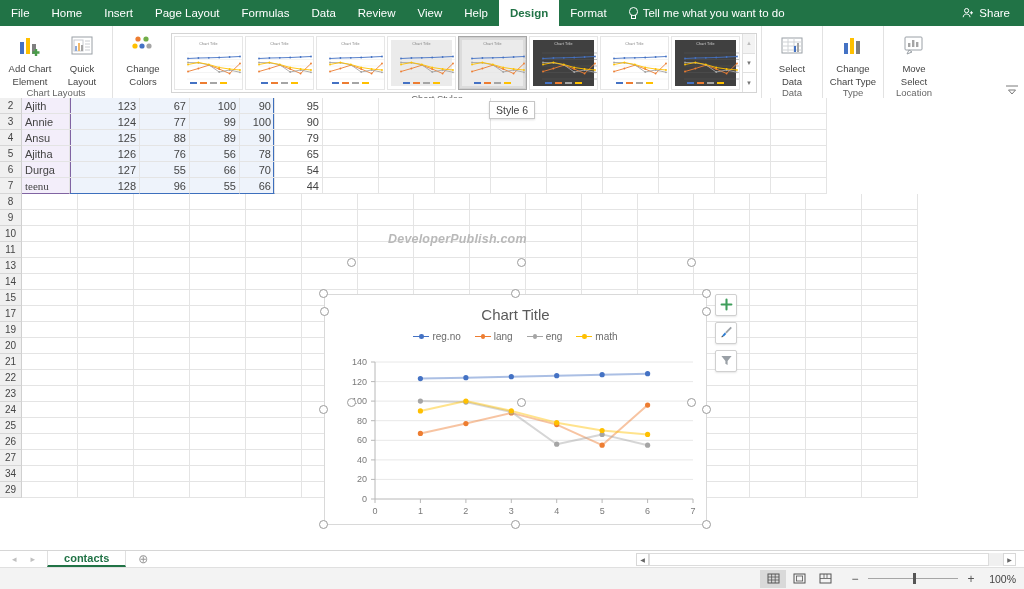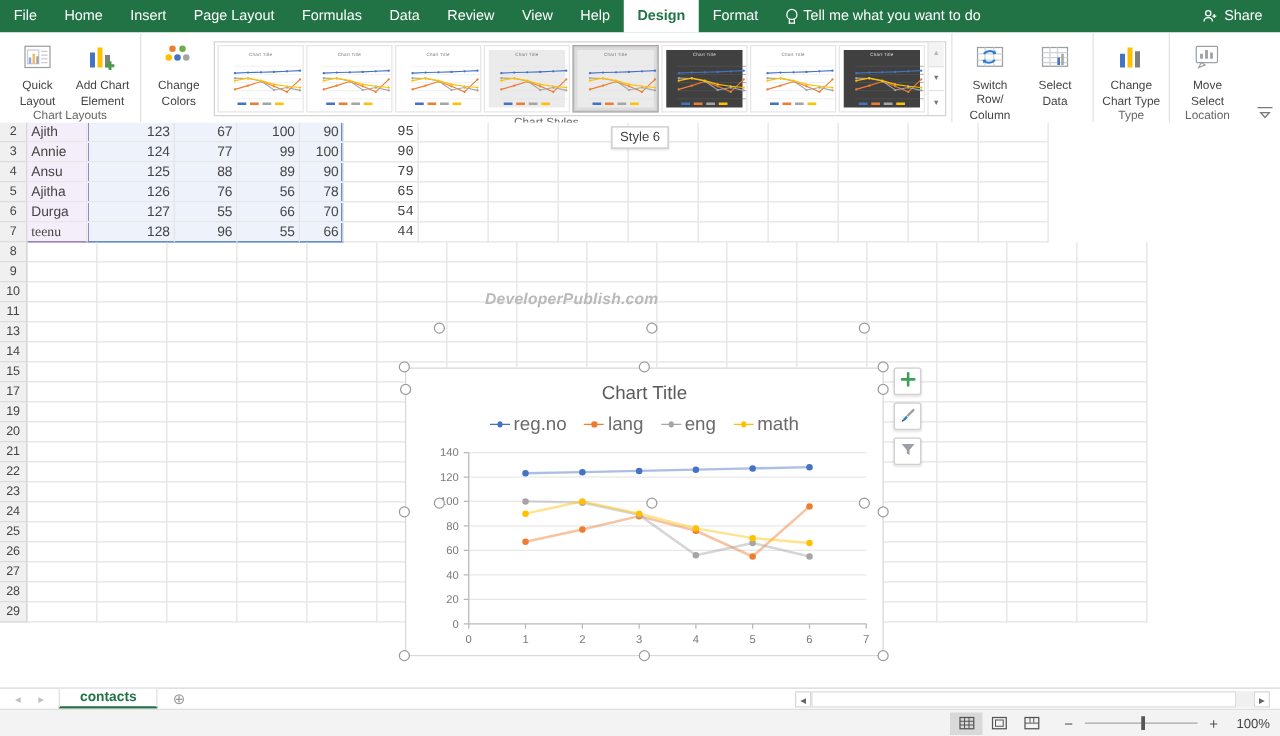--- a/index.html
+++ b/index.html
@@ -241,21 +241,21 @@
     align-items: center;
     overflow: hidden;
     white-space: nowrap;
     cursor: cell;
   }
   .c-name  { width: 48px; justify-content: flex-start; }
   .c-num   { width: 70px; justify-content: flex-end; }
   .c-num2  { width: 50px; justify-content: flex-end; }
   .c-num3  { width: 50px; justify-content: flex-end; }
   .c-num4  { width: 35px; justify-content: flex-end; }
-  .c-last  { width: 60px; justify-content: flex-end; font-family: Liberation Mono, monospace; }
+  .c-last  { width: 48px; justify-content: flex-end; }
   .c-blank { width: 56px; }
   .hl-purple { background: #f3eefa; }
   .hl-blue   { background: #eef3fb; }
 
   .sel-purple-l { box-shadow: inset 1px 0 0 #8064a2; }
   .sel-blue-r   { box-shadow: inset -1px 0 0 #3d6fbd; }
   .sel-purple-b { border-bottom: 1px solid #8064a2 !important; font-family: Liberation Serif, serif; }
   .sel-blue-b   { border-bottom: 1px solid #3d6fbd !important; }
 
   .watermark {
@@ -302,21 +302,21 @@
     font-size: 15px;
     color: #5a5a5a;
     margin-top: 11px;
     font-weight: normal;
   }
   .chart-legend {
     display: flex;
     justify-content: center;
     gap: 14px;
     margin-top: 8px;
-    font-size: 15px;
+    font-size: 10px;
     color: #6b6b6b;
   }
   .chart-legend .lg { display: flex; align-items: center; gap: 3px; }
   .lgline {
     width: 16px; height: 1.5px;
     position: relative;
     display: inline-block;
   }
   .lgline::after {
     content: "";
@@ -468,42 +468,42 @@
   </div>
 </div>
 
 <div class="ribbon">
   <div class="ribbon-groups" id="ribbon-groups">
       <div class="rgroup">
         <div class="rgroup-items">
           <div class="bigbtn">
             <span class="icon-box">
               <svg width="26" height="26" viewBox="0 0 26 26">
+                <rect x="3" y="9" width="4" height="12" fill="#4472C4"></rect>
+                <rect x="9" y="5" width="4" height="16" fill="#FFC000"></rect>
+                <rect x="15" y="11" width="4" height="10" fill="#7f7f7f"></rect>
+                <path d="M19 16v7M15.5 19.5h7" stroke="#4a9c4a" stroke-width="2.4"></path>
+              </svg>
+            </span>
+            <span class="lbl">Add Chart</span>
+            <span class="lbl">Element</span>
+          </div>
+          <div class="bigbtn">
+            <span class="icon-box">
+              <svg width="26" height="26" viewBox="0 0 26 26">
                 <rect x="3" y="4" width="20" height="17" fill="#fff" stroke="#9aa0a6"></rect>
                 <rect x="5" y="7" width="9" height="11" fill="none" stroke="#c9ccd1"></rect>
                 <rect x="6" y="13" width="2" height="5" fill="#8ea9db"></rect>
                 <rect x="9" y="10" width="2" height="8" fill="#f2b96b"></rect>
                 <rect x="12" y="12" width="2" height="6" fill="#a5a5a5"></rect>
                 <path d="M16 8h5M16 11h5M16 14h5M16 17h5" stroke="#c9ccd1"></path>
               </svg>
             </span>
             <span class="lbl">Quick</span>
             <span class="lbl">Layout</span>
-          </div>
-          <div class="bigbtn">
-            <span class="icon-box">
-              <svg width="26" height="26" viewBox="0 0 26 26">
-                <rect x="3" y="9" width="4" height="12" fill="#4472C4"></rect>
-                <rect x="9" y="5" width="4" height="16" fill="#FFC000"></rect>
-                <rect x="15" y="11" width="4" height="10" fill="#7f7f7f"></rect>
-                <path d="M19 16v7M15.5 19.5h7" stroke="#4a9c4a" stroke-width="2.4"></path>
-              </svg>
-            </span>
-            <span class="lbl">Add Chart</span>
-            <span class="lbl">Element</span>
           </div>
         </div>
         <div class="rgroup-label">Chart Layouts</div>
       </div>
       <div class="rgroup">
         <div class="rgroup-items">
           <div class="bigbtn">
             <span class="icon-box">
               <svg width="26" height="26" viewBox="0 0 26 26">
                 <circle cx="8" cy="6" r="2.6" fill="#ED7D31"></circle>
@@ -893,34 +893,20 @@
           </div>
         </div>
         <div class="rgroup-label">Chart Styles</div>
       </div>
       <div class="rgroup">
         <div class="rgroup-items">
           <div class="bigbtn">
             <span class="icon-box">
               <svg width="26" height="26" viewBox="0 0 26 26">
                 <rect x="3" y="5" width="20" height="15" fill="#fff" stroke="#9aa0a6"></rect>
-                <path d="M3 10h20M3 15h20M9 5v15M16 5v15" stroke="#d0d3d6"></path>
-                <path d="M8 10c3-3 7-3 9 0" fill="none" stroke="#2b7cd3" stroke-width="1.6"></path>
-                <path d="M17 7l1 3-3 .4z" fill="#2b7cd3"></path>
-                <path d="M17 15c-3 3-7 3-9 0" fill="none" stroke="#2b7cd3" stroke-width="1.6"></path>
-                <path d="M8 18l-1-3 3-.4z" fill="#2b7cd3"></path>
-              </svg>
-            </span>
-            <span class="lbl">Switch Row/</span>
-            <span class="lbl">Column</span>
-          </div>
-          <div class="bigbtn">
-            <span class="icon-box">
-              <svg width="26" height="26" viewBox="0 0 26 26">
-                <rect x="3" y="5" width="20" height="15" fill="#fff" stroke="#9aa0a6"></rect>
                 <path d="M3 9h20M3 13h20M3 17h20M9 5v15M15 5v15" stroke="#d0d3d6"></path>
                 <rect x="15" y="13" width="2" height="6" fill="#4472C4"></rect>
                 <rect x="18" y="10" width="2" height="9" fill="#a5a5a5"></rect>
               </svg>
             </span>
             <span class="lbl">Select</span>
             <span class="lbl">Data</span>
           </div>
         </div>
         <div class="rgroup-label">Data</div>
@@ -1438,21 +1424,21 @@
           <div class="cell c-blank"></div>
           <div class="cell c-blank"></div>
           <div class="cell c-blank"></div>
           <div class="cell c-blank"></div>
           <div class="cell c-blank"></div>
           <div class="cell c-blank"></div>
           <div class="cell c-blank"></div>
         </div>
       </div>
       <div class="row">
-        <div class="rowhead">28</div>
+        <div class="rowhead">34</div>
         <div class="cells">
           <div class="cell c-blank"></div>
           <div class="cell c-blank"></div>
           <div class="cell c-blank"></div>
           <div class="cell c-blank"></div>
           <div class="cell c-blank"></div>
           <div class="cell c-blank"></div>
           <div class="cell c-blank"></div>
           <div class="cell c-blank"></div>
           <div class="cell c-blank"></div>

